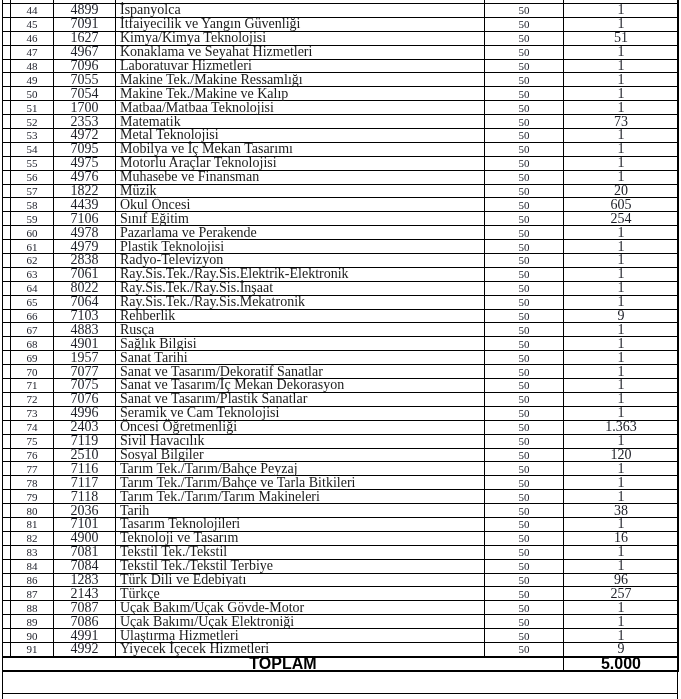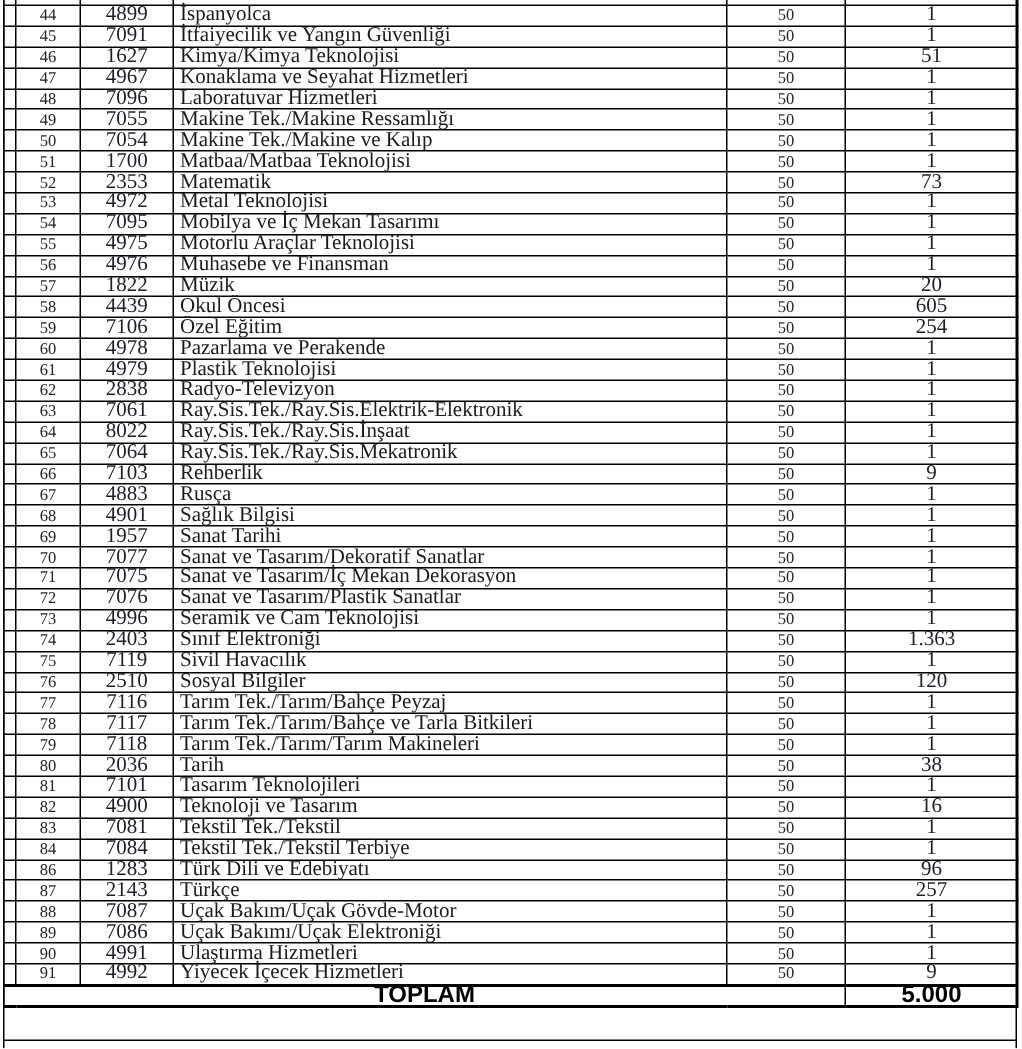--- a/index.html
+++ b/index.html
@@ -212,21 +212,21 @@
           <td data-name="row-number-cell">58</td>
           <td data-name="code-cell">4439</td>
           <td data-name="name-cell">Okul Öncesi</td>
           <td data-name="quota-cell">50</td>
           <td data-name="count-cell">605</td>
         </tr>
         <tr data-name="table-row">
           <td data-name="gutter-cell"></td>
           <td data-name="row-number-cell">59</td>
           <td data-name="code-cell">7106</td>
-          <td data-name="name-cell">Özel Eğitim</td>
+          <td data-name="name-cell">Sınıf Eğitim</td>
           <td data-name="quota-cell">50</td>
           <td data-name="count-cell">254</td>
         </tr>
         <tr data-name="table-row">
           <td data-name="gutter-cell"></td>
           <td data-name="row-number-cell">60</td>
           <td data-name="code-cell">4978</td>
           <td data-name="name-cell">Pazarlama ve Perakende</td>
           <td data-name="quota-cell">50</td>
           <td data-name="count-cell">1</td>
@@ -332,21 +332,21 @@
           <td data-name="row-number-cell">73</td>
           <td data-name="code-cell">4996</td>
           <td data-name="name-cell">Seramik ve Cam Teknolojisi</td>
           <td data-name="quota-cell">50</td>
           <td data-name="count-cell">1</td>
         </tr>
         <tr data-name="table-row">
           <td data-name="gutter-cell"></td>
           <td data-name="row-number-cell">74</td>
           <td data-name="code-cell">2403</td>
-          <td data-name="name-cell">Sınıf Elektroniği</td>
+          <td data-name="name-cell">Öncesi Öğretmenliği</td>
           <td data-name="quota-cell">50</td>
           <td data-name="count-cell">1.363</td>
         </tr>
         <tr data-name="table-row">
           <td data-name="gutter-cell"></td>
           <td data-name="row-number-cell">75</td>
           <td data-name="code-cell">7119</td>
           <td data-name="name-cell">Sivil Havacılık</td>
           <td data-name="quota-cell">50</td>
           <td data-name="count-cell">1</td>

